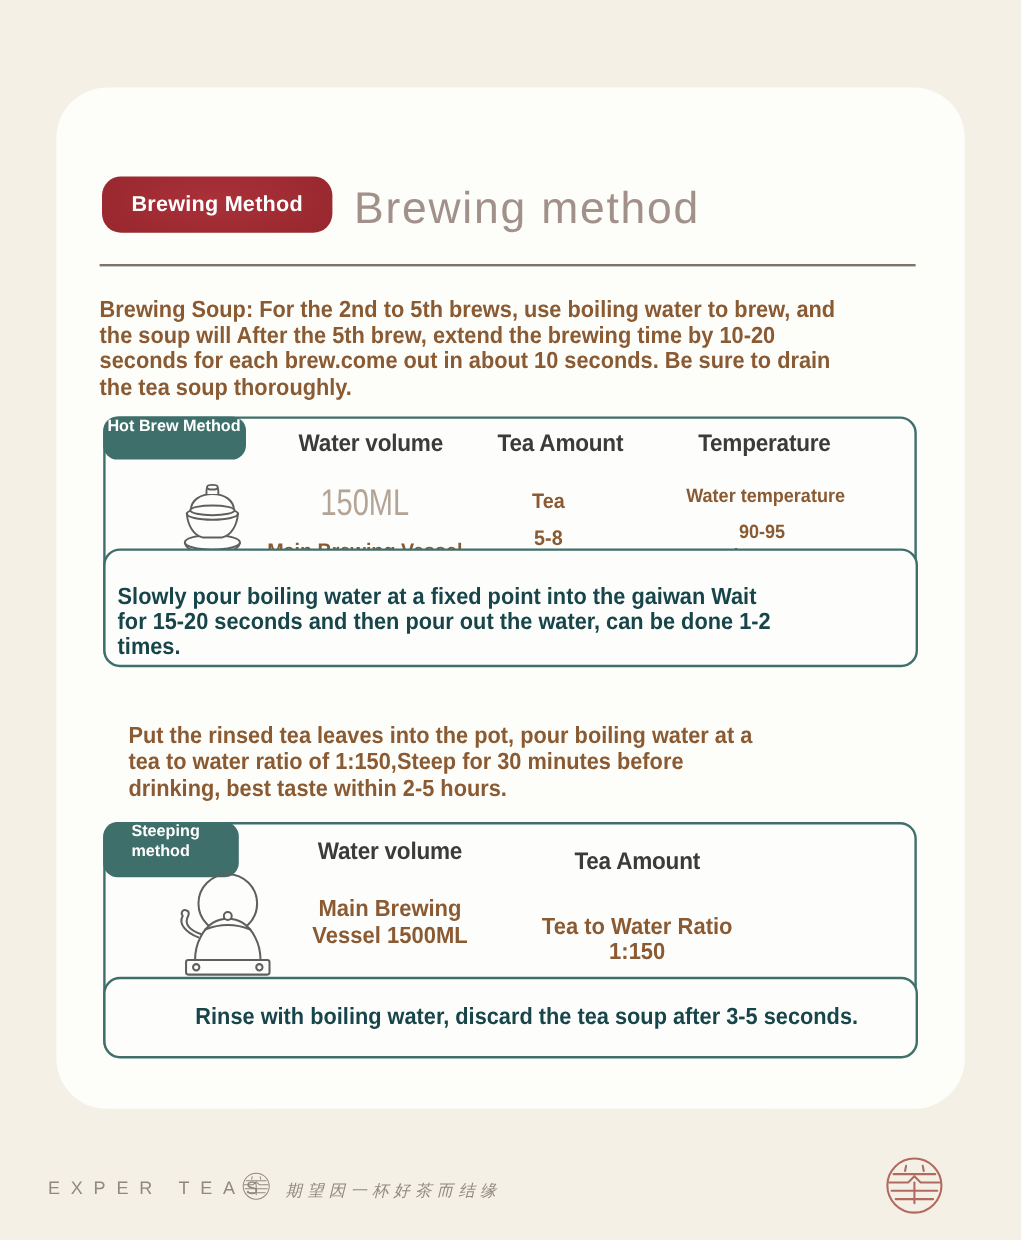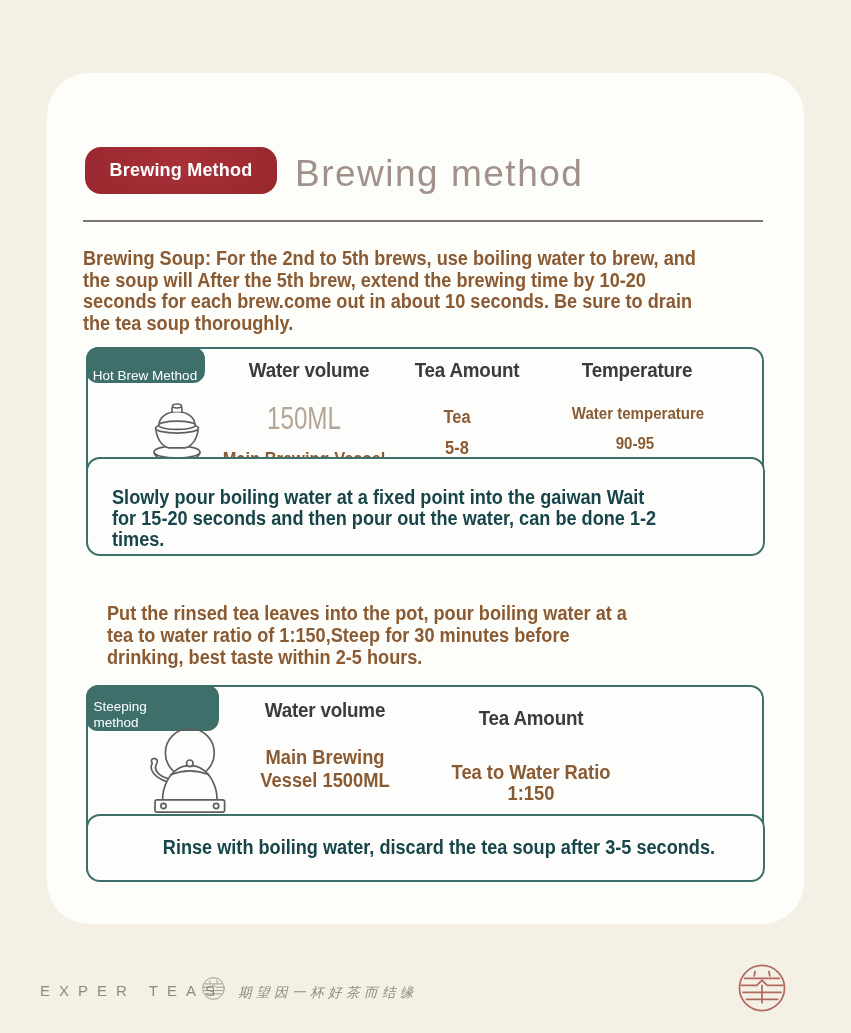--- a/index.html
+++ b/index.html
@@ -28,33 +28,33 @@
     transform:scaleX(0.93);transform-origin:0 0;}
   .para.intro{left:83px;top:232px;font-size:19.5px;line-height:21.5px;width:760px;}
   .para.steep{left:107px;top:586px;font-size:19.5px;line-height:22px;width:720px;}
 
   .brew-table{position:absolute;left:86px;width:678px;border:2.5px solid var(--accent-teal);
     border-radius:14px;background:#fdfefc;box-sizing:border-box;}
   .brew-table.t1{top:331px;height:208px;}
   .brew-table.t2{top:669px;height:196px;}
 
   .badge-teal{position:absolute;left:-2.5px;top:-2.5px;background:var(--accent-teal);color:#fff;
-    font-weight:normal;border-radius:12px;display:flex;align-items:flex-end;white-space:pre-line;}
+    font-weight:bold;border-radius:12px;display:flex;align-items:flex-start;white-space:pre-line;}
   .t1 .badge-teal{width:119px;height:36px;font-size:13.5px;justify-content:center;}
-  .t2 .badge-teal{width:133px;height:46px;font-size:13.5px;line-height:16px;padding-left:8px;box-sizing:border-box;}
+  .t2 .badge-teal{width:113px;height:46px;font-size:13.5px;line-height:16px;padding-left:24px;box-sizing:border-box;}
 
   .cell{position:absolute;text-align:center;white-space:pre-line;}
   .col-head{font-weight:bold;font-size:20px;color:var(--header-gray);letter-spacing:-.2px;
     transform:scaleX(0.94);}
   .brown{font-weight:bold;color:var(--text-brown);transform:scaleX(0.94);}
   .vol-value{font-size:31px;color:#b4a496;font-weight:400;transform:scaleX(0.78);letter-spacing:0;}
 
   .table-note{position:absolute;left:-2.5px;right:-2.5px;bottom:-2.5px;border:2.5px solid var(--accent-teal);
     border-radius:14px;background:#fdfefc;box-sizing:border-box;color:var(--note-teal);font-weight:bold;padding-left:28px;}
-  .t1 .table-note{height:99px;font-size:19.5px;line-height:21px;padding:7px 24px;white-space:pre-line;
+  .t1 .table-note{height:99px;font-size:19.5px;line-height:21px;padding:7px 10px;white-space:pre-line;
     }
   .t1 .table-note .inner{transform:scaleX(0.93);transform-origin:0 0;}
   .t2 .table-note{height:68px;font-size:19.5px;display:flex;align-items:center;justify-content:center;text-align:center;}
   .t2 .table-note .inner{transform:scaleX(0.93);}
 
   .icon-box{position:absolute;}
   .icon-box svg{display:block;}
 
   .footer-brand{position:absolute;left:40px;top:966px;font-size:15px;letter-spacing:9px;color:var(--muted-gray);}
   .footer-logo{position:absolute;left:201px;top:960px;}

